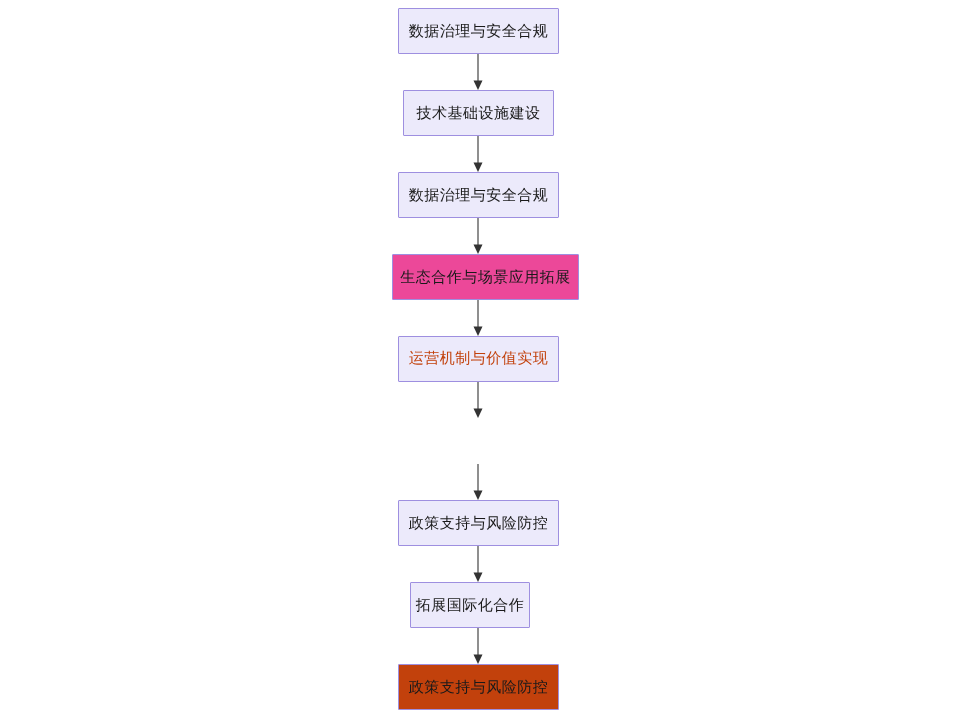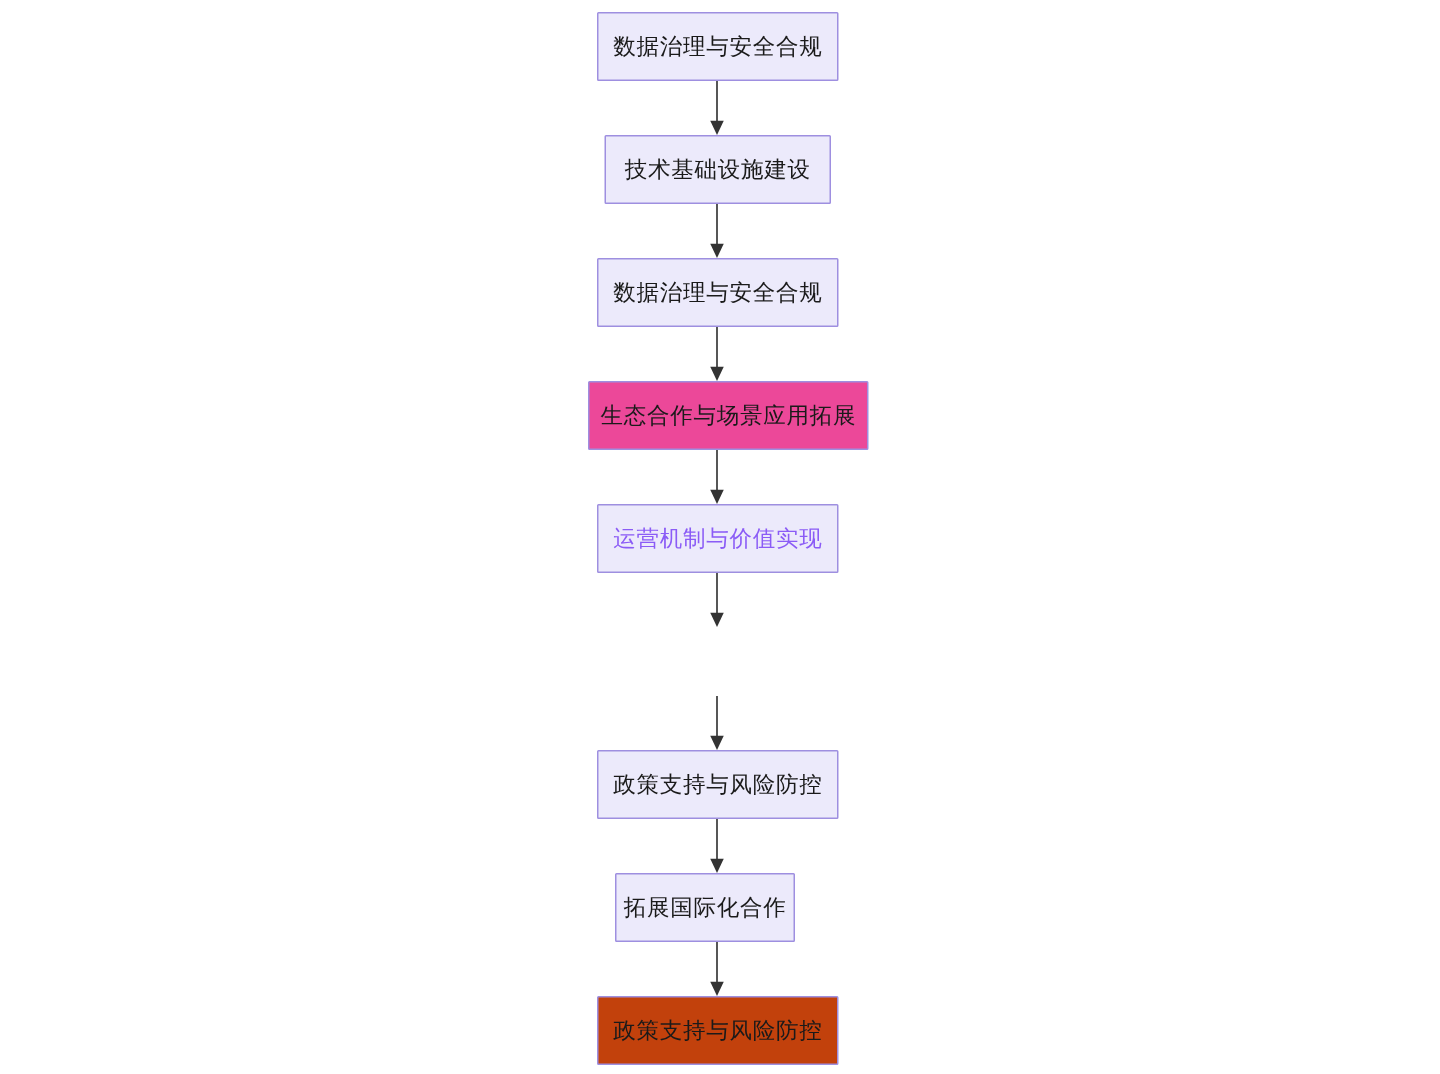--- a/index.html
+++ b/index.html
@@ -101,21 +101,21 @@
   </div>
   <div class="node" style="left: 403px; top: 90px; width: 151px; height: 46px; background: rgb(236, 234, 251); border-color: rgb(158, 143, 224); color: rgb(26, 26, 26); align-items: center;">
     <span class="node-label">技术基础设施建设</span>
   </div>
   <div class="node" style="left: 398px; top: 172px; width: 161px; height: 46px; background: rgb(236, 234, 251); border-color: rgb(158, 143, 224); color: rgb(26, 26, 26);">
     <span class="node-label">数据治理与安全合规</span>
   </div>
   <div class="node" style="left: 392px; top: 254px; width: 187px; height: 46px; background: #ec4899; border-color: rgb(158, 143, 224); color: rgb(26, 26, 26);">
     <span class="node-label">生态合作与场景应用拓展</span>
   </div>
-  <div class="node" style="left: 398px; top: 336px; width: 161px; height: 46px; background: rgb(236, 234, 251); border-color: rgb(158, 143, 224); color: #8b5cf6;">
+  <div class="node" style="left: 398px; top: 336px; width: 161px; height: 46px; background: rgb(236, 234, 251); border-color: rgb(158, 143, 224); color: #c2410c; font-family: Liberation Mono, monospace;">
     <span class="node-label">运营机制与价值实现</span>
   </div>
   <div class="node" style="left: 398px; top: 500px; width: 161px; height: 46px; background: rgb(236, 234, 251); border-color: rgb(158, 143, 224); color: rgb(26, 26, 26);">
     <span class="node-label">政策支持与风险防控</span>
   </div>
   <div class="node" style="left: 410px; top: 582px; width: 120px; height: 46px; background: rgb(236, 234, 251); border-color: rgb(158, 143, 224); color: rgb(26, 26, 26);">
     <span class="node-label">拓展国际化合作</span>
   </div>
   <div class="node" style="left: 398px; top: 664px; width: 161px; height: 46px; background: #c2410c; border-color: rgb(158, 143, 224); color: rgb(26, 26, 26);">
     <span class="node-label">政策支持与风险防控</span>

